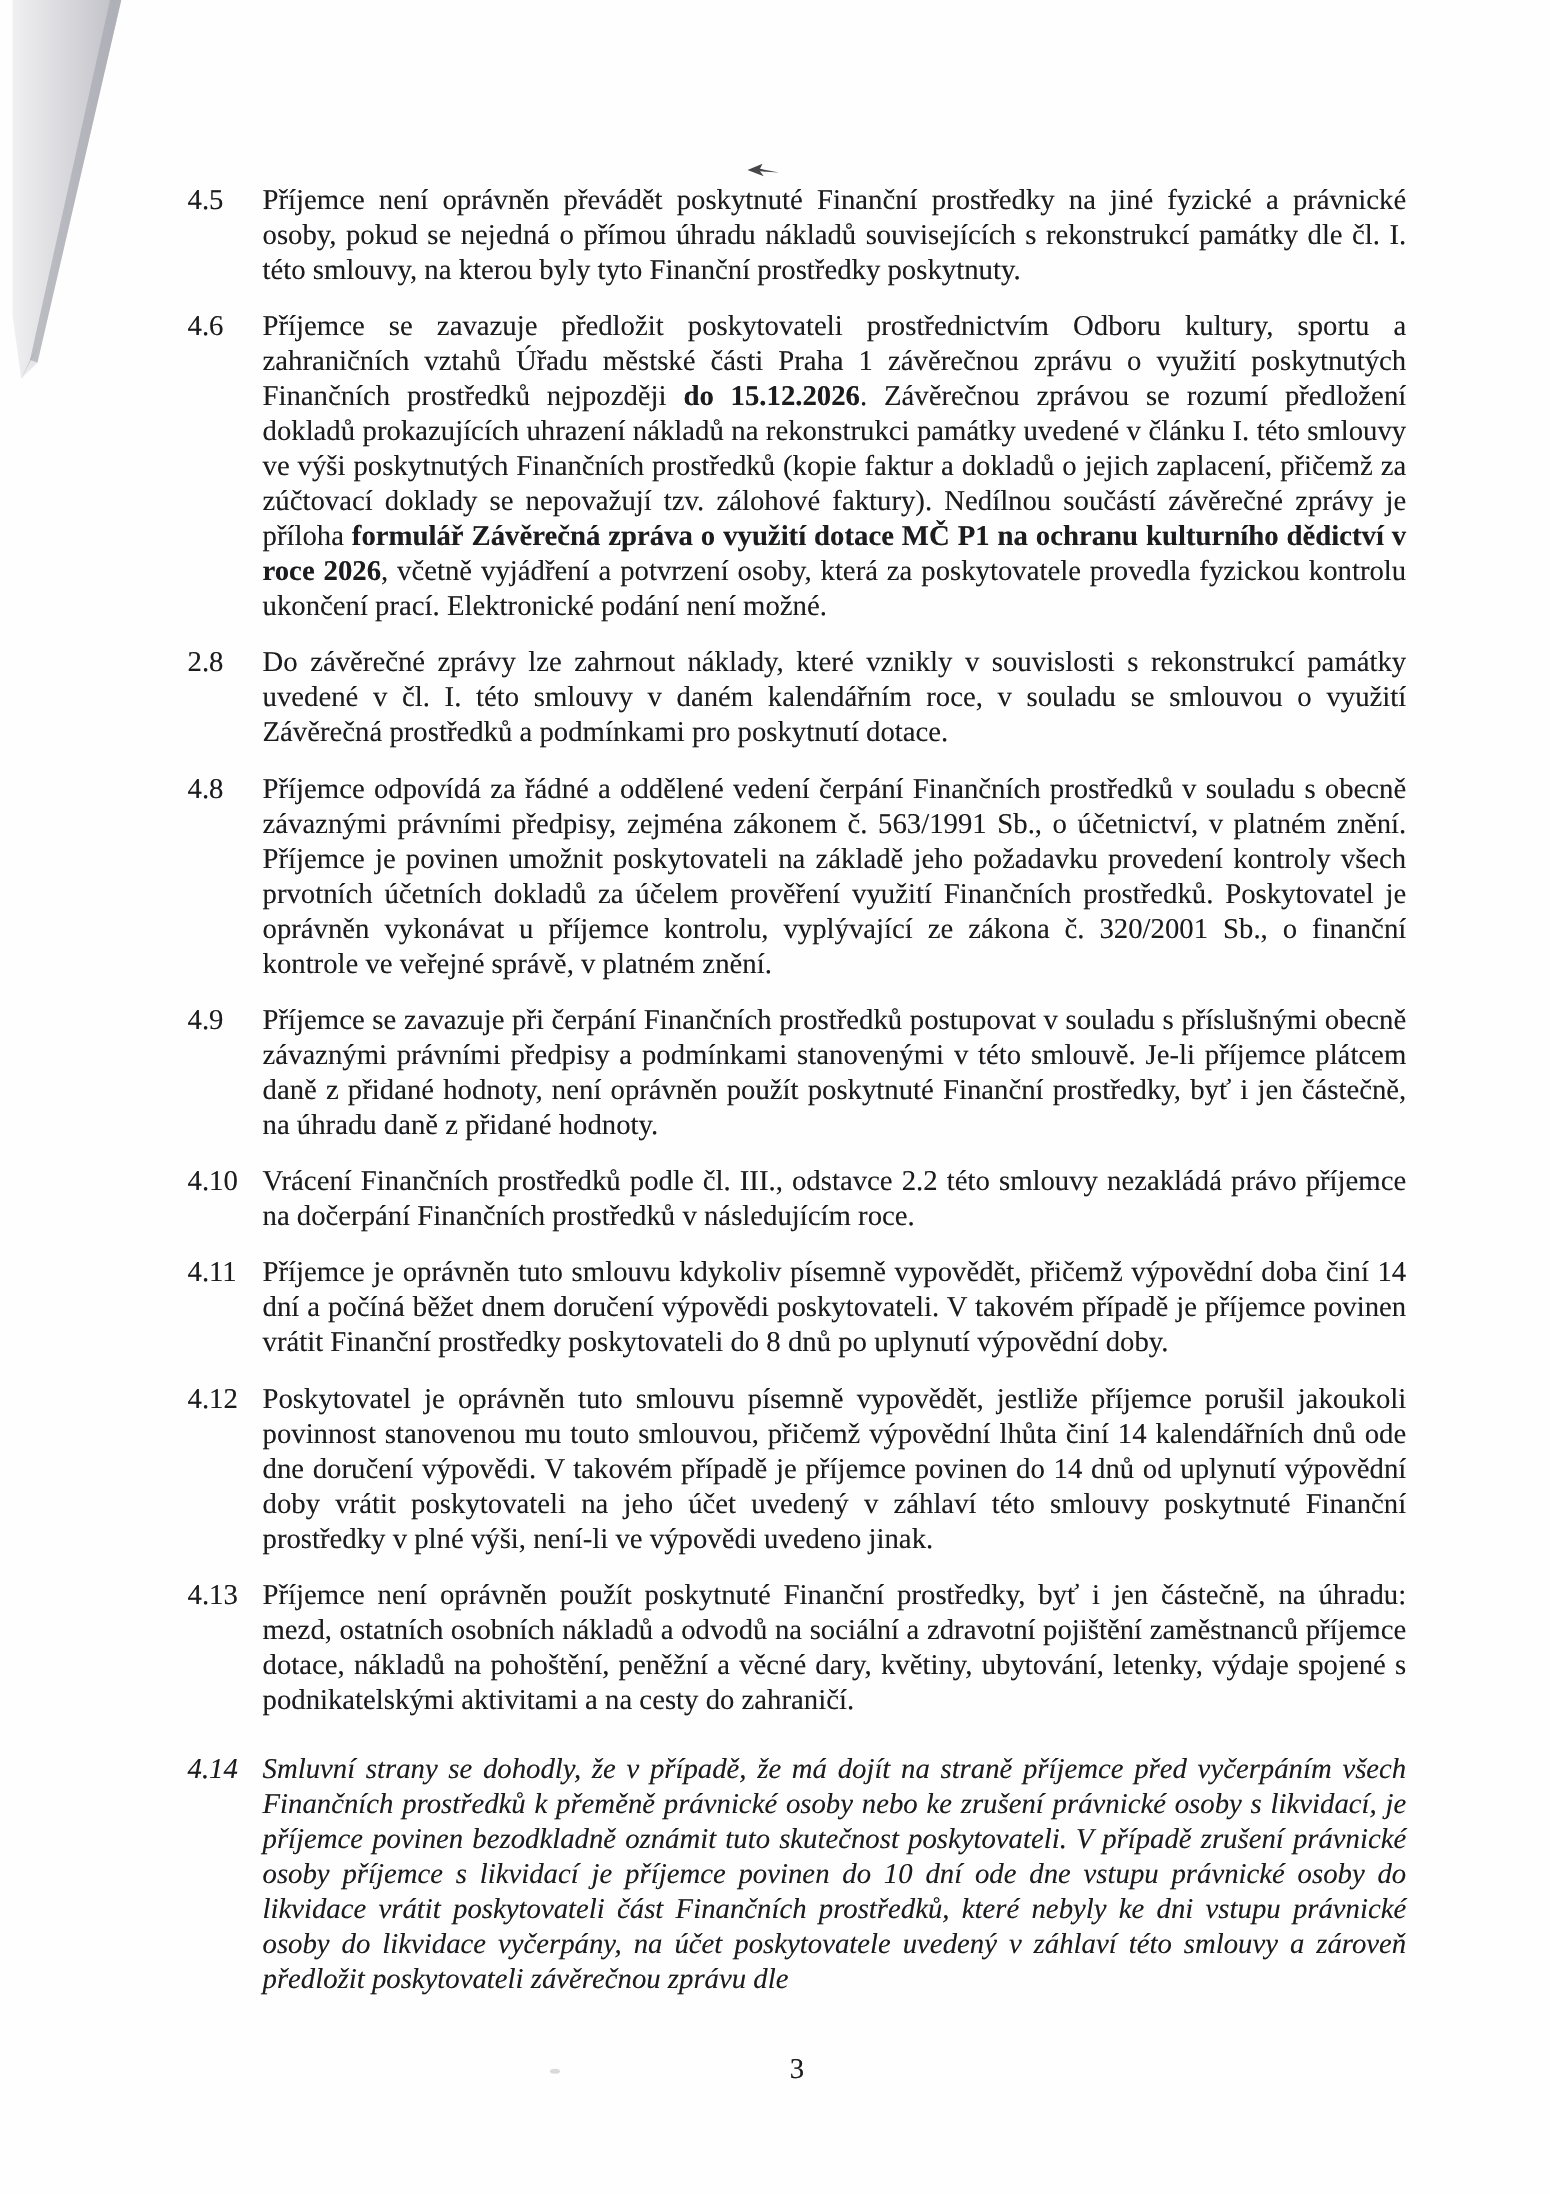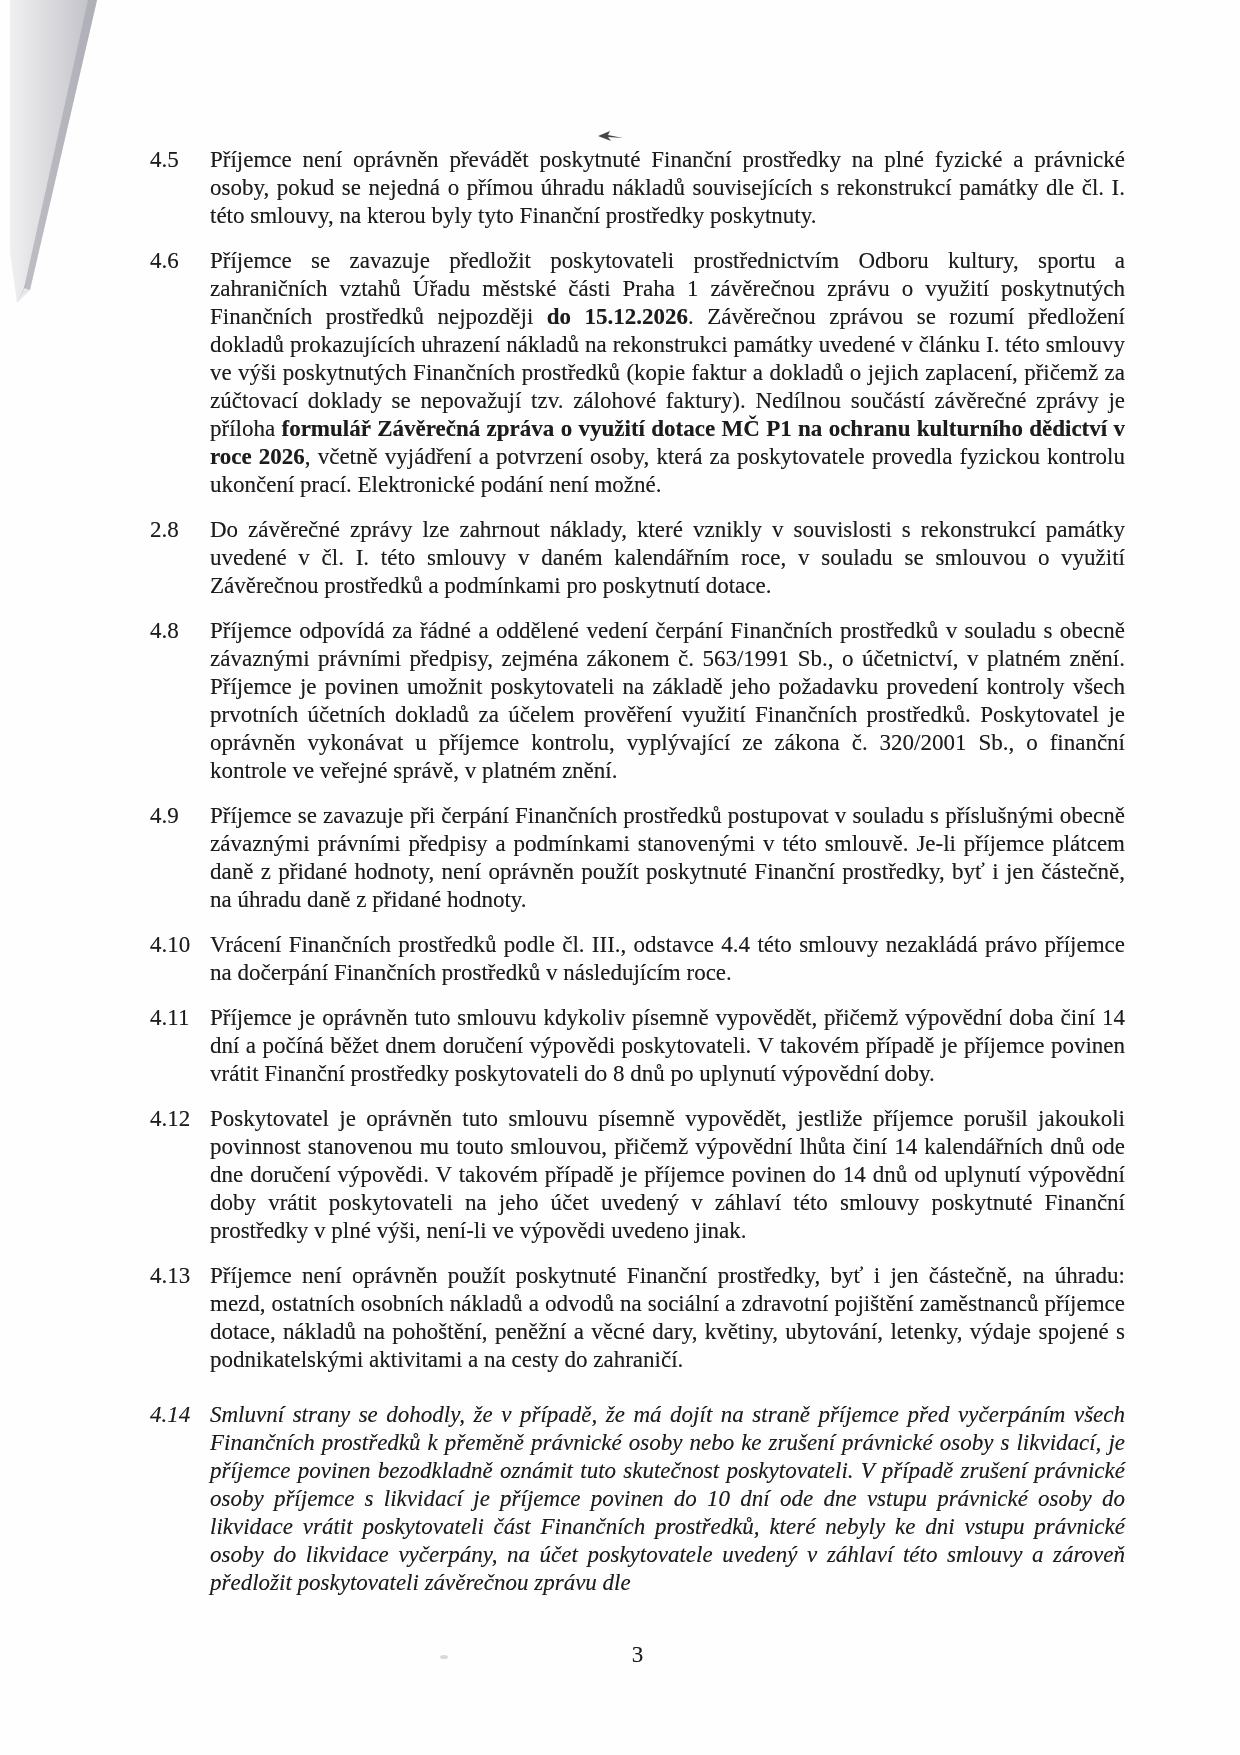--- a/index.html
+++ b/index.html
@@ -97,26 +97,26 @@
   </svg>
 
   <svg class="ink-mark" width="28" height="14" viewBox="0 0 28 14" aria-hidden="true">
     <path d="M1,7 L13,2 L11,6 L26,9 L11,8 L14,12 Z" fill="#47474b"></path>
   </svg>
 
   <div class="speck"></div>
 
   <div class="content">
 
-  <div class="para"><span class="para-num">4.5</span><span class="para-text"><span>Příjemce není oprávněn převádět poskytnuté Finanční prostředky na plné fyzické a právnické osoby, pokud se nejedná o přímou úhradu nákladů souvisejících s rekonstrukcí památky dle čl. I. této smlouvy, na kterou byly tyto Finanční prostředky poskytnuty.</span></span></div>
+  <div class="para"><span class="para-num">4.5</span><span class="para-text"><span>Příjemce není oprávněn převádět poskytnuté Finanční prostředky na jiné fyzické a právnické osoby, pokud se nejedná o přímou úhradu nákladů souvisejících s rekonstrukcí památky dle čl. I. této smlouvy, na kterou byly tyto Finanční prostředky poskytnuty.</span></span></div>
       <div class="para"><span class="para-num">4.6</span><span class="para-text"><span>Příjemce se zavazuje předložit poskytovateli prostřednictvím Odboru kultury, sportu a zahraničních vztahů Úřadu městské části Praha 1 závěrečnou zprávu o využití poskytnutých Finančních prostředků nejpozději </span><span class="b">do 15.12.2026</span><span>. Závěrečnou zprávou se rozumí předložení dokladů prokazujících uhrazení nákladů na rekonstrukci památky uvedené v článku I. této smlouvy ve výši poskytnutých Finančních prostředků (kopie faktur a dokladů o jejich zaplacení, přičemž za zúčtovací doklady se nepovažují tzv. zálohové faktury). Nedílnou součástí závěrečné zprávy je příloha </span><span class="b">formulář Závěrečná zpráva o využití dotace MČ P1 na ochranu kulturního dědictví v roce 2026</span><span>, včetně vyjádření a potvrzení osoby, která za poskytovatele provedla fyzickou kontrolu ukončení prací. Elektronické podání není možné.</span></span></div>
-      <div class="para"><span class="para-num">2.8</span><span class="para-text"><span>Do závěrečné zprávy lze zahrnout náklady, které vznikly v souvislosti s rekonstrukcí památky uvedené v čl. I. této smlouvy v daném kalendářním roce, v souladu se smlouvou o využití Závěrečnou prostředků a podmínkami pro poskytnutí dotace.</span></span></div>
+      <div class="para"><span class="para-num">2.8</span><span class="para-text"><span>Do závěrečné zprávy lze zahrnout náklady, které vznikly v souvislosti s rekonstrukcí památky uvedené v čl. I. této smlouvy v daném kalendářním roce, v souladu se smlouvou o využití Závěrečná prostředků a podmínkami pro poskytnutí dotace.</span></span></div>
       <div class="para"><span class="para-num">4.8</span><span class="para-text"><span>Příjemce odpovídá za řádné a oddělené vedení čerpání Finančních prostředků v souladu s obecně závaznými právními předpisy, zejména zákonem č. 563/1991 Sb., o účetnictví, v platném znění. Příjemce je povinen umožnit poskytovateli na základě jeho požadavku provedení kontroly všech prvotních účetních dokladů za účelem prověření využití Finančních prostředků. Poskytovatel je oprávněn vykonávat u příjemce kontrolu, vyplývající ze zákona č. 320/2001 Sb., o finanční kontrole ve veřejné správě, v platném znění.</span></span></div>
       <div class="para"><span class="para-num">4.9</span><span class="para-text"><span>Příjemce se zavazuje při čerpání Finančních prostředků postupovat v souladu s příslušnými obecně závaznými právními předpisy a podmínkami stanovenými v této smlouvě. Je-li příjemce plátcem daně z přidané hodnoty, není oprávněn použít poskytnuté Finanční prostředky, byť i jen částečně, na úhradu daně z přidané hodnoty.</span></span></div>
-      <div class="para"><span class="para-num">4.10</span><span class="para-text"><span>Vrácení Finančních prostředků podle čl. III., odstavce 4.4 této smlouvy nezakládá právo příjemce na dočerpání Finančních prostředků v následujícím roce.</span></span></div>
+      <div class="para"><span class="para-num">4.10</span><span class="para-text"><span>Vrácení Finančních prostředků podle čl. III., odstavce 2.2 této smlouvy nezakládá právo příjemce na dočerpání Finančních prostředků v následujícím roce.</span></span></div>
       <div class="para"><span class="para-num">4.11</span><span class="para-text"><span>Příjemce je oprávněn tuto smlouvu kdykoliv písemně vypovědět, přičemž výpovědní doba činí 14 dní a počíná běžet dnem doručení výpovědi poskytovateli. V takovém případě je příjemce povinen vrátit Finanční prostředky poskytovateli do 8 dnů po uplynutí výpovědní doby.</span></span></div>
       <div class="para"><span class="para-num">4.12</span><span class="para-text"><span>Poskytovatel je oprávněn tuto smlouvu písemně vypovědět, jestliže příjemce porušil jakoukoli povinnost stanovenou mu touto smlouvou, přičemž výpovědní lhůta činí 14 kalendářních dnů ode dne doručení výpovědi. V takovém případě je příjemce povinen do 14 dnů od uplynutí výpovědní doby vrátit poskytovateli na jeho účet uvedený v záhlaví této smlouvy poskytnuté Finanční prostředky v plné výši, není-li ve výpovědi uvedeno jinak.</span></span></div>
       <div class="para"><span class="para-num">4.13</span><span class="para-text"><span>Příjemce není oprávněn použít poskytnuté Finanční prostředky, byť i jen částečně, na úhradu: mezd, ostatních osobních nákladů a odvodů na sociální a zdravotní pojištění zaměstnanců příjemce dotace, nákladů na pohoštění, peněžní a věcné dary, květiny, ubytování, letenky, výdaje spojené s podnikatelskými aktivitami a na cesty do zahraničí.</span></span></div>
       <div class="para"><span class="para-num">4.14</span><span class="para-text"><span>Smluvní strany se dohodly, že v případě, že má dojít na straně příjemce před vyčerpáním všech Finančních prostředků k přeměně právnické osoby nebo ke zrušení právnické osoby s likvidací, je příjemce povinen bezodkladně oznámit tuto skutečnost poskytovateli. V případě zrušení právnické osoby příjemce s likvidací je příjemce povinen do 10 dní ode dne vstupu právnické osoby do likvidace vrátit poskytovateli část Finančních prostředků, které nebyly ke dni vstupu právnické osoby do likvidace vyčerpány, na účet poskytovatele uvedený v záhlaví této smlouvy a zároveň předložit poskytovateli závěrečnou zprávu dle</span></span></div>
     </div>
 
   <div class="page-number">3</div>
 </div>
 
 </body></html>

